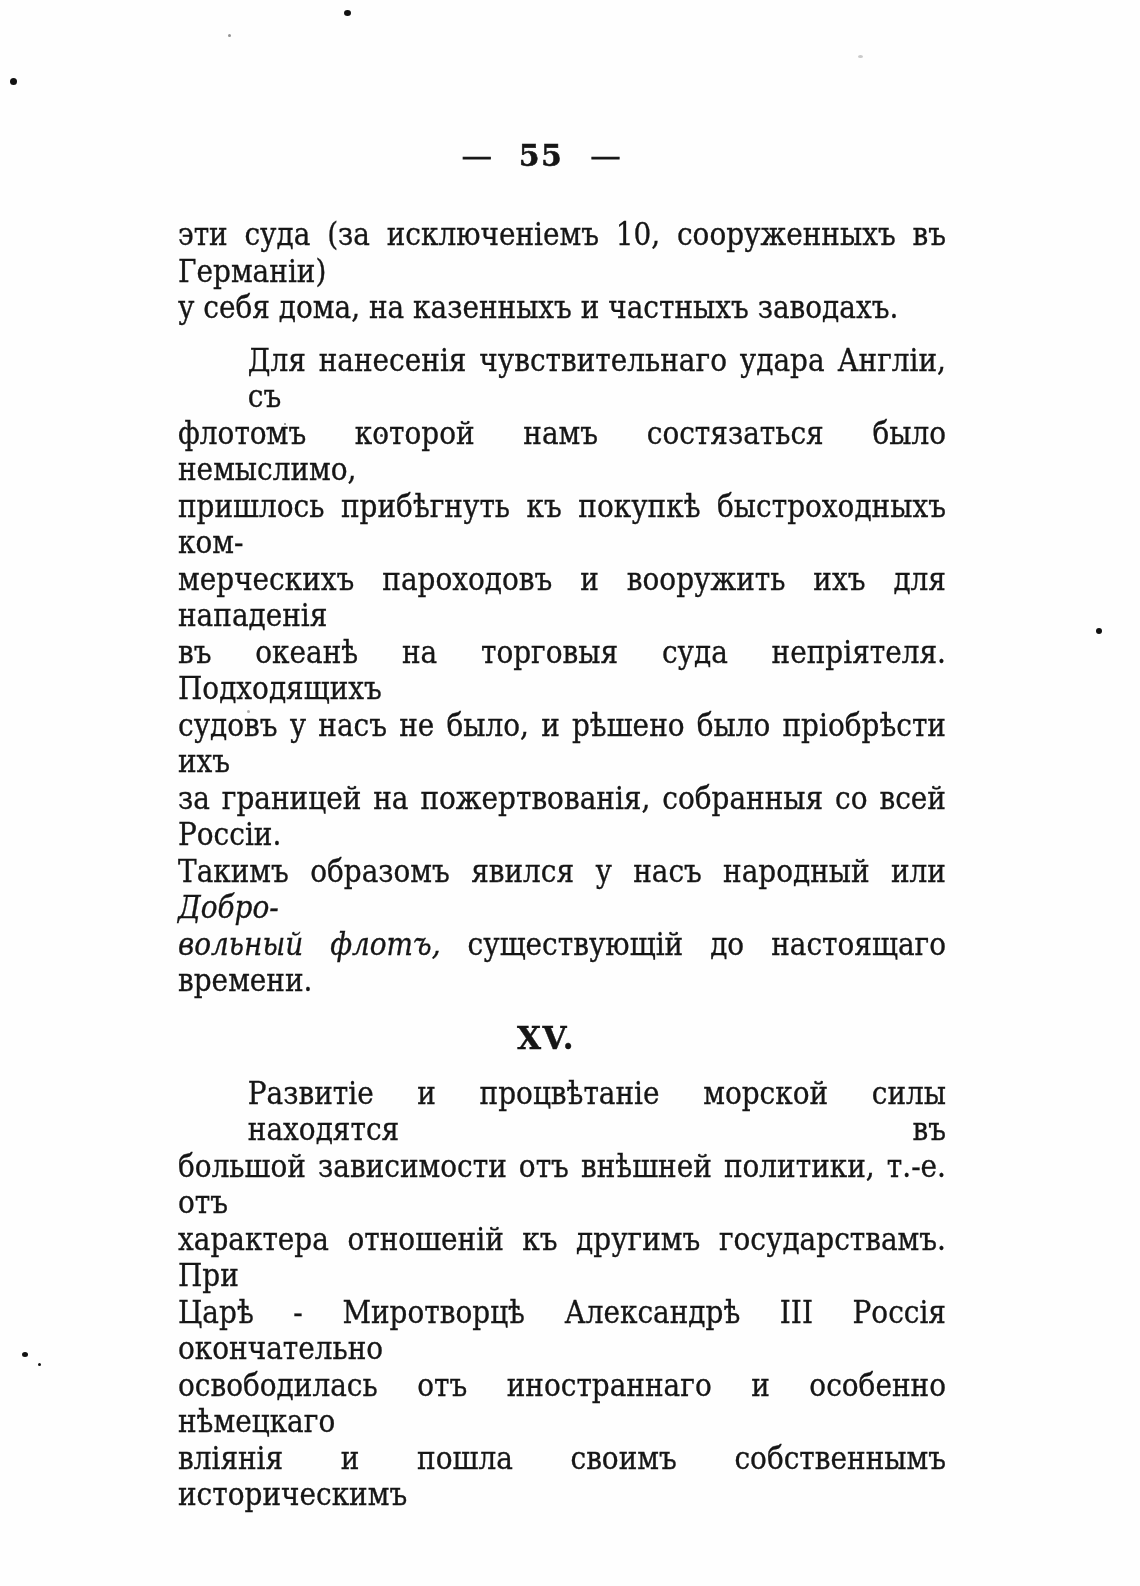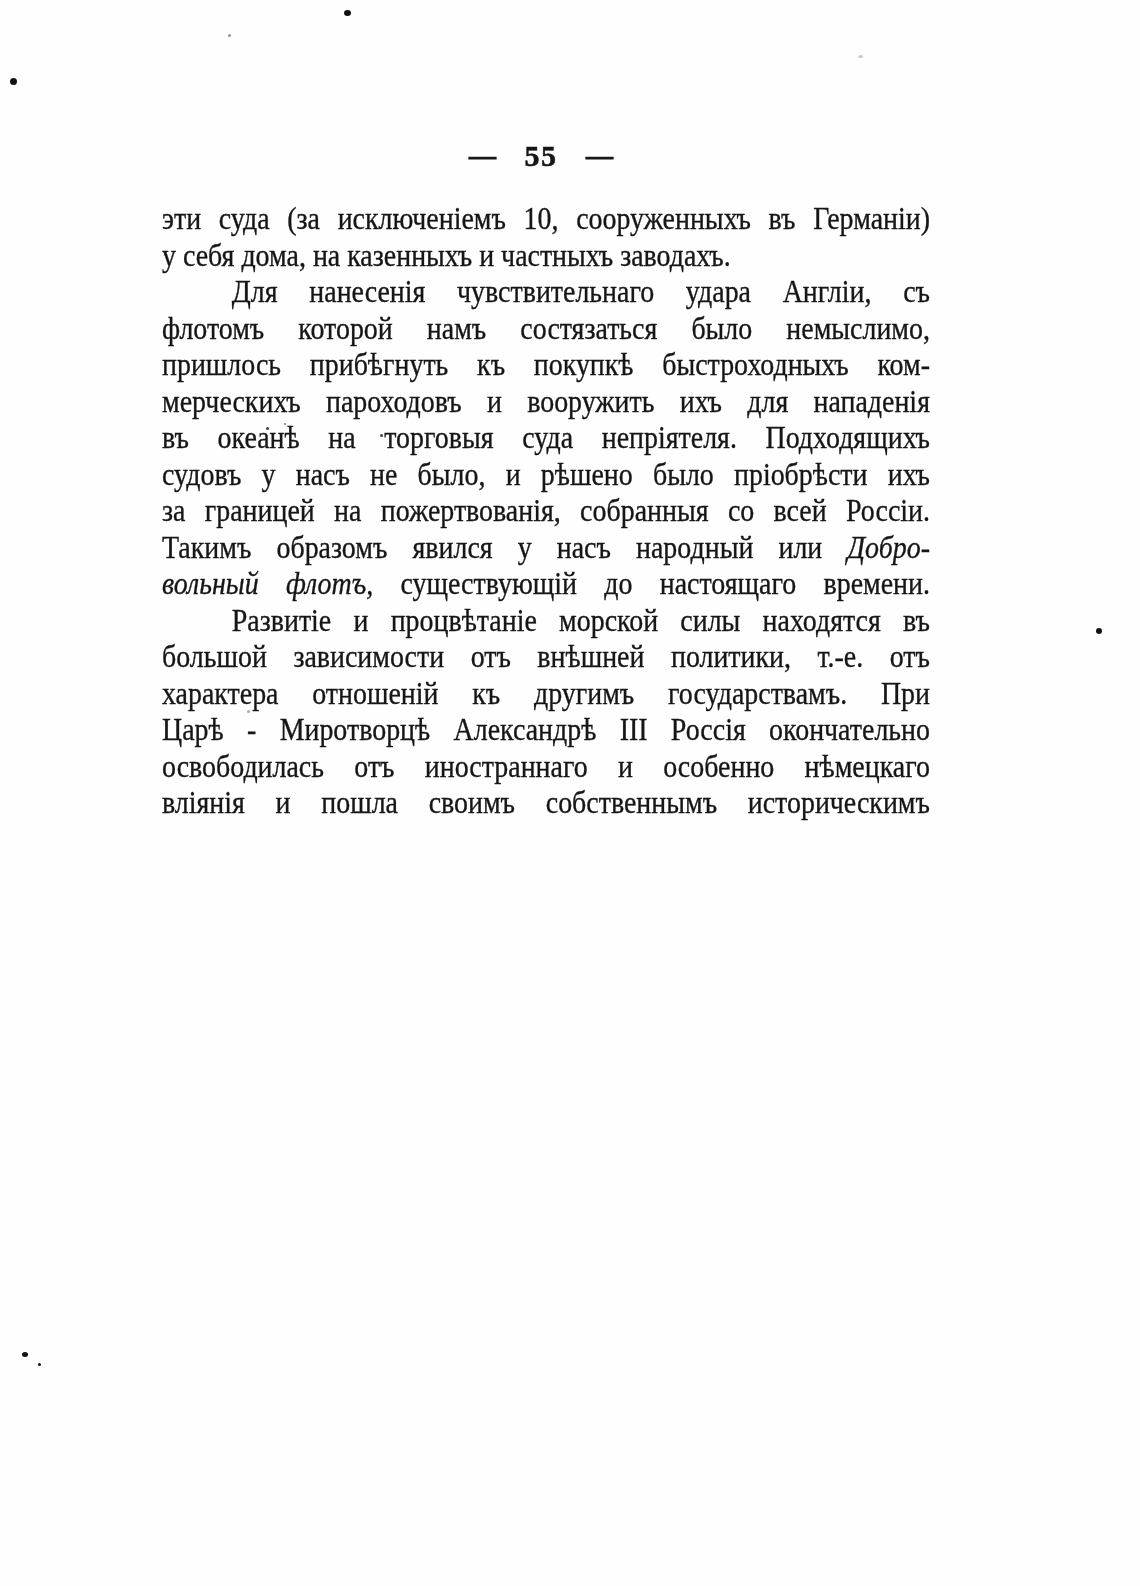--- a/index.html
+++ b/index.html
@@ -17,29 +17,29 @@
     top:139px;
     left:163px;
     width:756px;
     display:flex;
     justify-content:center;
     align-items:baseline;
     font-size:30px;
     line-height:34px;
     -webkit-text-stroke:0.3px currentColor;
   }
-  .page-header .pagenum{margin:0 27px;letter-spacing:1.5px;font-weight:bold;font-family:Liberation Serif, serif;-webkit-text-stroke:0.5px currentColor;}
+  .page-header .pagenum{margin:0 27px;letter-spacing:1.5px;font-weight:bold;-webkit-text-stroke:0.5px currentColor;}
   .page-header .dash{letter-spacing:0;-webkit-text-stroke:0.8px currentColor;}
   .text-block{
     position:absolute;
     top:200px;
     left:162px;
     width:768px;
   }
-  .paragraph{margin:0;padding:0;font-family:Liberation Serif, serif;}
+  .paragraph{margin:16px;padding:0;}
   .line{
     box-sizing:border-box;
     width:880px;
     transform:scaleX(0.8727);
     transform-origin:0 0;
     font-size:32px;
     line-height:36.5px;
     text-align:justify;
     text-align-last:justify;
     -webkit-text-stroke:0.35px currentColor;
@@ -92,20 +92,21 @@
         <div class="line indent"><span class="seg">Для нанесенія чувствительнаго удара Англіи, съ</span></div>
         <div class="line"><span class="seg">флотомъ которой намъ состязаться было немыслимо,</span></div>
         <div class="line"><span class="seg">пришлось прибѣгнуть къ покупкѣ быстроходныхъ ком-</span></div>
         <div class="line"><span class="seg">мерческихъ пароходовъ и вооружить ихъ для нападенія</span></div>
         <div class="line"><span class="seg">въ океанѣ на торговыя суда непріятеля. Подходящихъ</span></div>
         <div class="line"><span class="seg">судовъ у насъ не было, и рѣшено было пріобрѣсти ихъ</span></div>
         <div class="line"><span class="seg">за границей на пожертвованія, собранныя со всей Россіи.</span></div>
         <div class="line"><span class="seg">Такимъ образомъ явился у насъ народный или </span><span class="seg it">Добро-</span></div>
         <div class="line"><span class="seg it">вольный флотъ,</span><span class="seg"> существующій до настоящаго времени.</span></div>
       </div>
+      <div class="section-heading">XV.</div>
       <div class="paragraph">
         <div class="line indent"><span class="seg">Развитіе и процвѣтаніе морской силы находятся въ</span></div>
         <div class="line"><span class="seg">большой зависимости отъ внѣшней политики, т.-е. отъ</span></div>
         <div class="line"><span class="seg">характера отношеній къ другимъ государствамъ. При</span></div>
         <div class="line"><span class="seg">Царѣ - Миротворцѣ Александрѣ III Россія окончательно</span></div>
         <div class="line"><span class="seg">освободилась отъ иностраннаго и особенно нѣмецкаго</span></div>
         <div class="line"><span class="seg">вліянія и пошла своимъ собственнымъ историческимъ</span></div>
       </div>
     </div>
 

